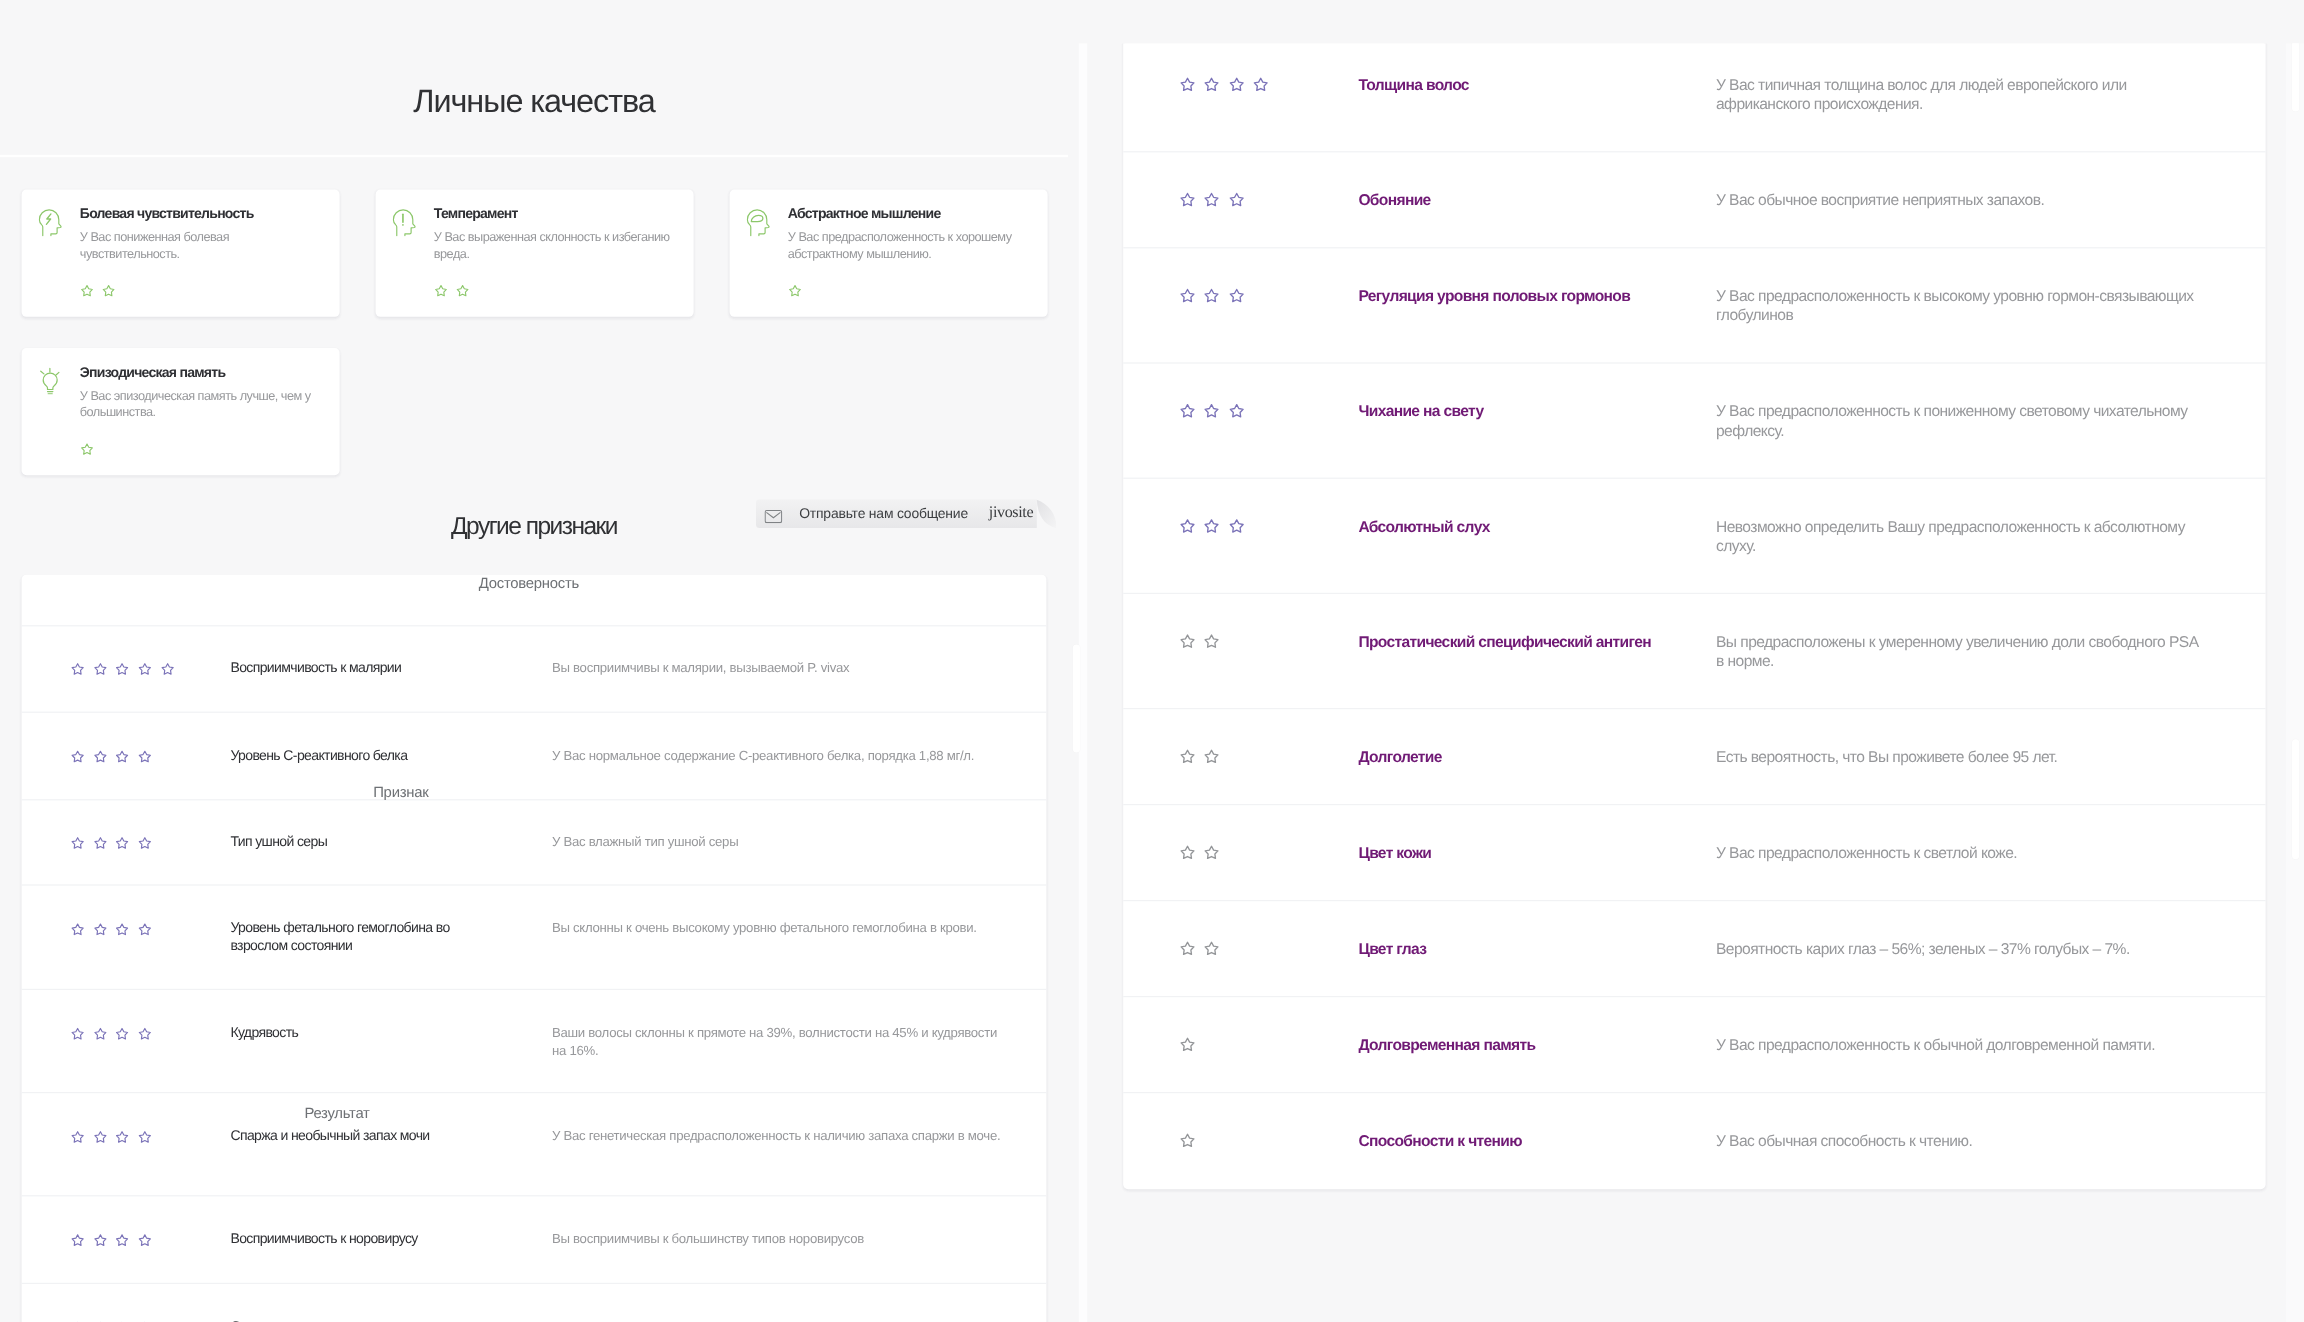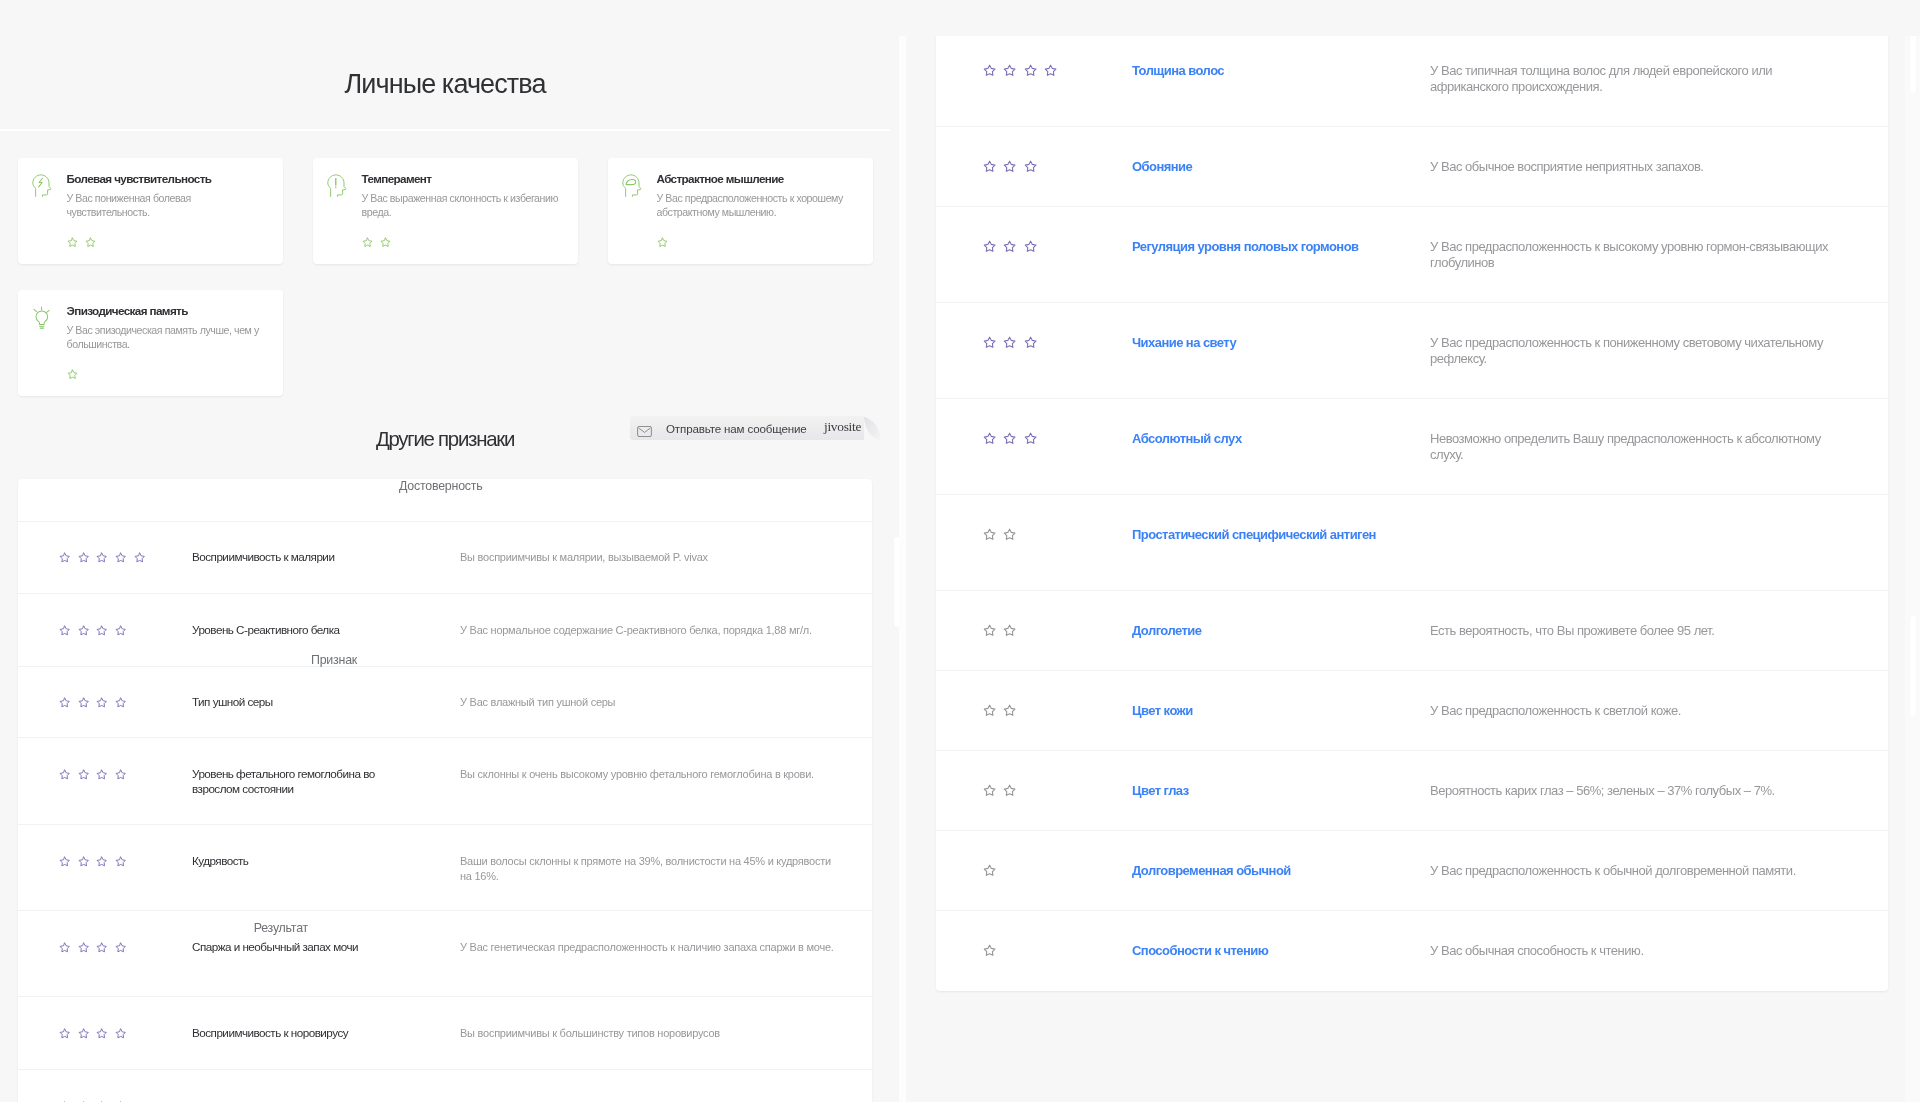--- a/index.html
+++ b/index.html
@@ -60,21 +60,21 @@
   #right-sbar-top { left:1909.7px; top:-8px; height:65px; }
 
   
   #right-panel { position:absolute; left:890px; top:0; width:1030px; height:1102px; background:#f7f7f8; overflow:hidden; }
   #right-card { position:absolute; left:46px; top:-5.5px; width:951.5px; background:#fff; border-radius:4px;
                 box-shadow:0 1px 2px rgba(50,50,93,.05), 0 1px 3px rgba(0,0,0,.03); }
   #right-card .trow { padding:32px 0; }
   #right-card .c1 { width:196px; padding-left:47px; flex:0 0 196px; }
   #right-card .c2 { width:298px; flex:0 0 298px; padding-right:14px; }
   #right-card .c3 { flex:0 0 410px; width:410px; }
-  #right-card .trow .c2 { font-size:13px; font-weight:700; color:#3b82f6; line-height:16.2px; letter-spacing:-0.55px; }
+  #right-card .trow .c2 { font-size:13px; font-weight:700; color:#701a75; line-height:16.2px; letter-spacing:-0.55px; }
   #right-card .trow .c3 { font-size:13px; color:#97989b; line-height:16.2px; letter-spacing:-0.47px; }
   #right-card .srow { gap:7.3px; height:16.2px; }
 
   
   #chat-widget { position:absolute; left:629.5px; top:380px; width:250px; height:24px;
                  display:flex; align-items:center; }
   #chat-bg { position:absolute; left:0; top:0; width:250px; height:24px; }
   #chat-widget .env { margin-left:7.5px; width:14px; height:11px; display:block; position:relative; }
   #chat-widget .lbl { font-size:11.6px; color:#3d3f42; margin-left:15px; letter-spacing:-0.16px; position:relative; }
   #chat-widget .brand { position:absolute; left:194.5px; top:3px; font-size:13.4px; color:#3a3c3f;
@@ -570,20 +570,21 @@
                   </svg>
                 </span>
                 <span class="st">
                   <svg viewBox="0 0 24 23" width="13.2" height="12.649999999999999" fill="none" stroke="#949699" stroke-width="2.05" stroke-linecap="round" stroke-linejoin="round">
                     <path d="M12.00 2.20 L15.17 8.03 L21.70 9.25 L17.14 14.07 L18.00 20.65 L12.00 17.80 L6.00 20.65 L6.86 14.07 L2.30 9.25 L8.83 8.03 Z"></path>
                   </svg>
                 </span>
               </span>
             </div>
             <div class="c2">Простатический специфический антиген</div>
+            <div class="c3">Вы предрасположены к умеренному увеличению доли свободного PSA в норме.</div>
           </div>
           <div class="trow" style="height: 80px;">
             <div class="c1">
               <span class="srow">
                 <span class="st">
                   <svg viewBox="0 0 24 23" width="13.2" height="12.649999999999999" fill="none" stroke="#949699" stroke-width="2.05" stroke-linecap="round" stroke-linejoin="round">
                     <path d="M12.00 2.20 L15.17 8.03 L21.70 9.25 L17.14 14.07 L18.00 20.65 L12.00 17.80 L6.00 20.65 L6.86 14.07 L2.30 9.25 L8.83 8.03 Z"></path>
                   </svg>
                 </span>
                 <span class="st">
@@ -635,21 +636,21 @@
           <div class="trow" style="height: 80px;">
             <div class="c1">
               <span class="srow">
                 <span class="st">
                   <svg viewBox="0 0 24 23" width="13.2" height="12.649999999999999" fill="none" stroke="#949699" stroke-width="2.05" stroke-linecap="round" stroke-linejoin="round">
                     <path d="M12.00 2.20 L15.17 8.03 L21.70 9.25 L17.14 14.07 L18.00 20.65 L12.00 17.80 L6.00 20.65 L6.86 14.07 L2.30 9.25 L8.83 8.03 Z"></path>
                   </svg>
                 </span>
               </span>
             </div>
-            <div class="c2">Долговременная обычной</div>
+            <div class="c2">Долговременная память</div>
             <div class="c3">У Вас предрасположенность к обычной долговременной памяти.</div>
           </div>
           <div class="trow" style="height: 80px;">
             <div class="c1">
               <span class="srow">
                 <span class="st">
                   <svg viewBox="0 0 24 23" width="13.2" height="12.649999999999999" fill="none" stroke="#949699" stroke-width="2.05" stroke-linecap="round" stroke-linejoin="round">
                     <path d="M12.00 2.20 L15.17 8.03 L21.70 9.25 L17.14 14.07 L18.00 20.65 L12.00 17.80 L6.00 20.65 L6.86 14.07 L2.30 9.25 L8.83 8.03 Z"></path>
                   </svg>
                 </span>

